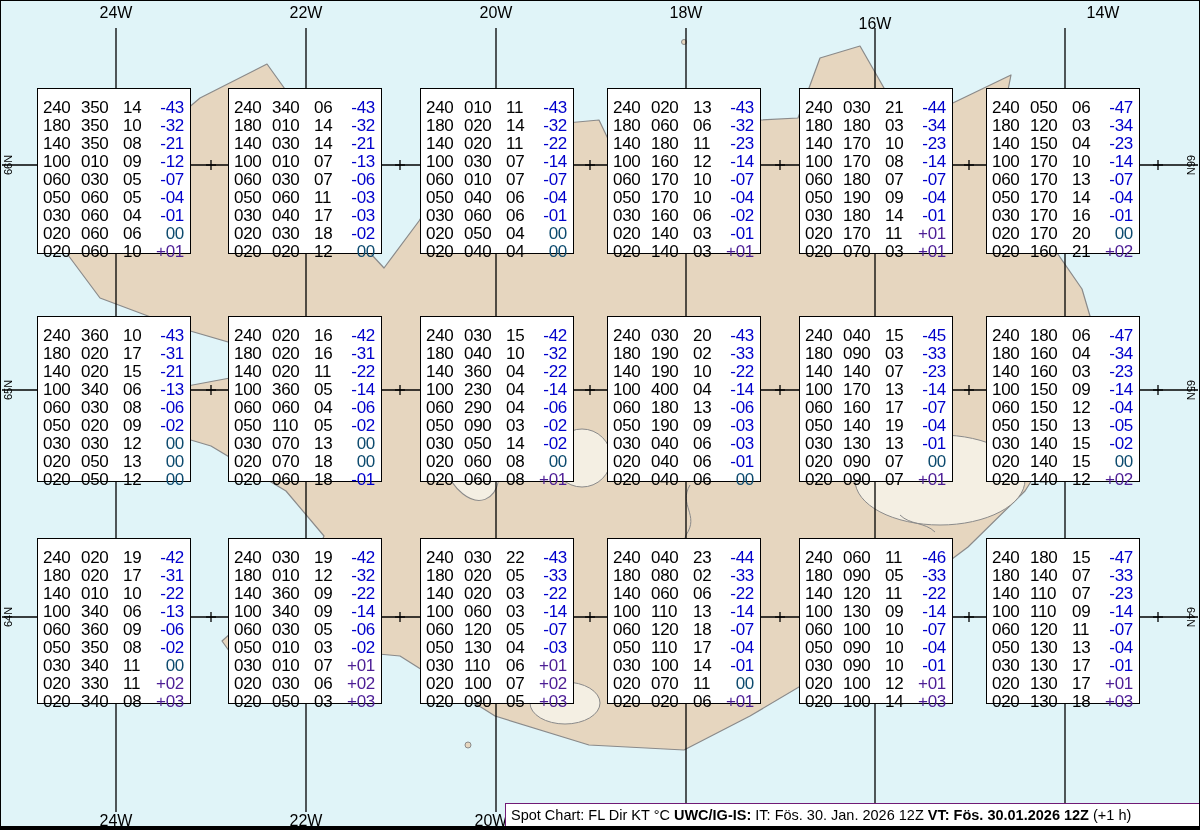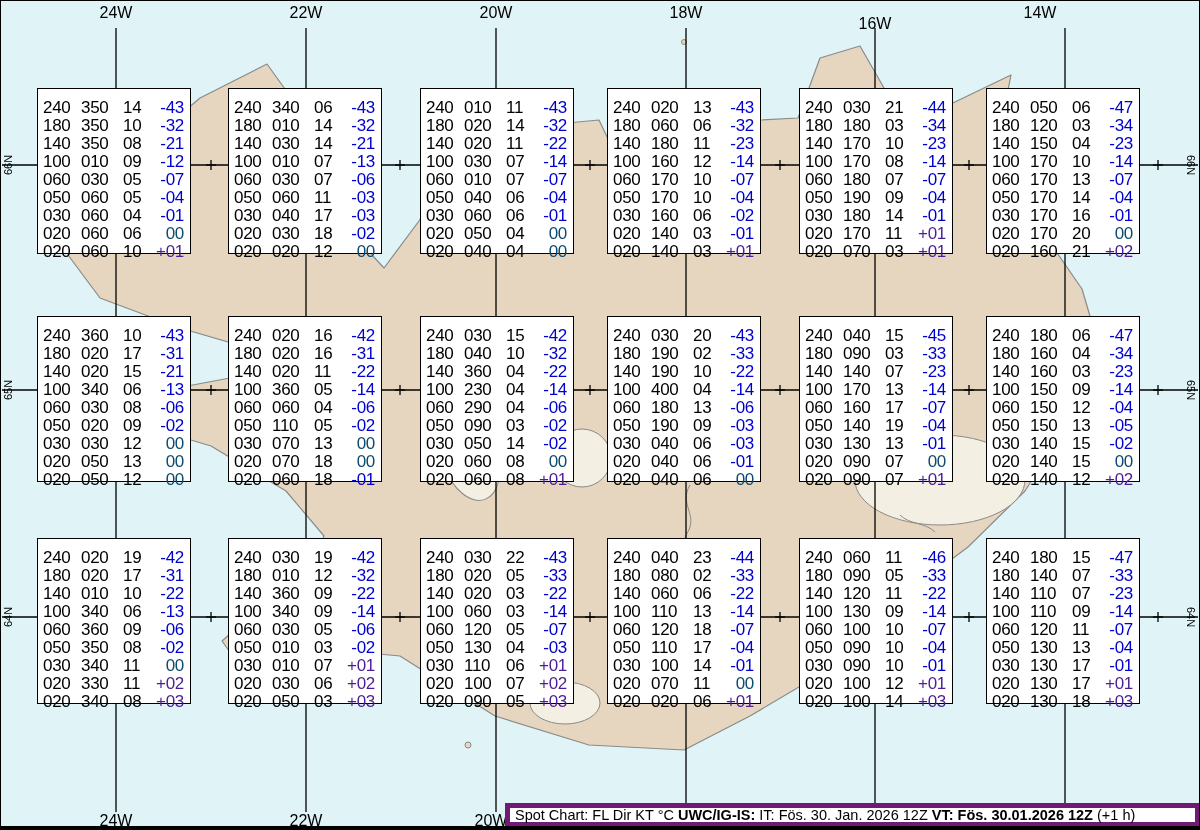--- a/index.html
+++ b/index.html
@@ -31,21 +31,21 @@
     transform:translateX(-50%);white-space:nowrap;
   }
   .side-label{
     position:absolute;font-size:11px;color:#000;z-index:20;white-space:nowrap;
   }
   .side-label.left{transform:translate(-50%,-50%) rotate(-90deg);}
   .side-label.right{transform:translate(-50%,-50%) rotate(90deg);}
   
   .status-bar{
     position:absolute;left:505px;top:803px;width:695px;height:24px;
-    background:#fff;border:5px solid #701a75;box-sizing:border-box;
+    background:#fff;border:1px solid #701a75;box-sizing:border-box;
     display:flex;align-items:center;padding-left:5px;
     font-size:14.5px;color:#000;white-space:pre;z-index:30;
   }
   .status-bar .seg-bold{font-weight:bold;}
   .bottom-strip{
     position:absolute;left:0;top:826px;width:1200px;height:4px;
     background:#000;z-index:40;
   }
 </style>
 </head>
@@ -121,21 +121,21 @@
       <line x1="1158" y1="612" x2="1158" y2="622"></line>
     </g>
 </svg>
 
 <div id="labels-layer">
     <div class="grid-label" style="left: 116px; top: 4px;">24W</div>
     <div class="grid-label" style="left: 306px; top: 4px;">22W</div>
     <div class="grid-label" style="left: 496px; top: 4px;">20W</div>
     <div class="grid-label" style="left: 686px; top: 4px;">18W</div>
     <div class="grid-label" style="left: 875px; top: 15px;">16W</div>
-    <div class="grid-label" style="left: 1040px; top: 4px;">14W</div>
+    <div class="grid-label" style="left: 1103px; top: 4px;">14W</div>
     <div class="grid-label" style="left: 116px; top: 812px;">24W</div>
     <div class="grid-label" style="left: 306px; top: 812px;">22W</div>
     <div class="grid-label" style="left: 491px; top: 812px;">20W</div>
     <div class="side-label left" style="left: 8px; top: 165px;">66N</div>
     <div class="side-label left" style="left: 8px; top: 390px;">65N</div>
     <div class="side-label left" style="left: 8px; top: 617px;">64N</div>
     <div class="side-label right" style="left: 1191px; top: 165px;">66N</div>
     <div class="side-label right" style="left: 1191px; top: 390px;">65N</div>
     <div class="side-label right" style="left: 1191px; top: 617px;">64N</div>
   </div>

